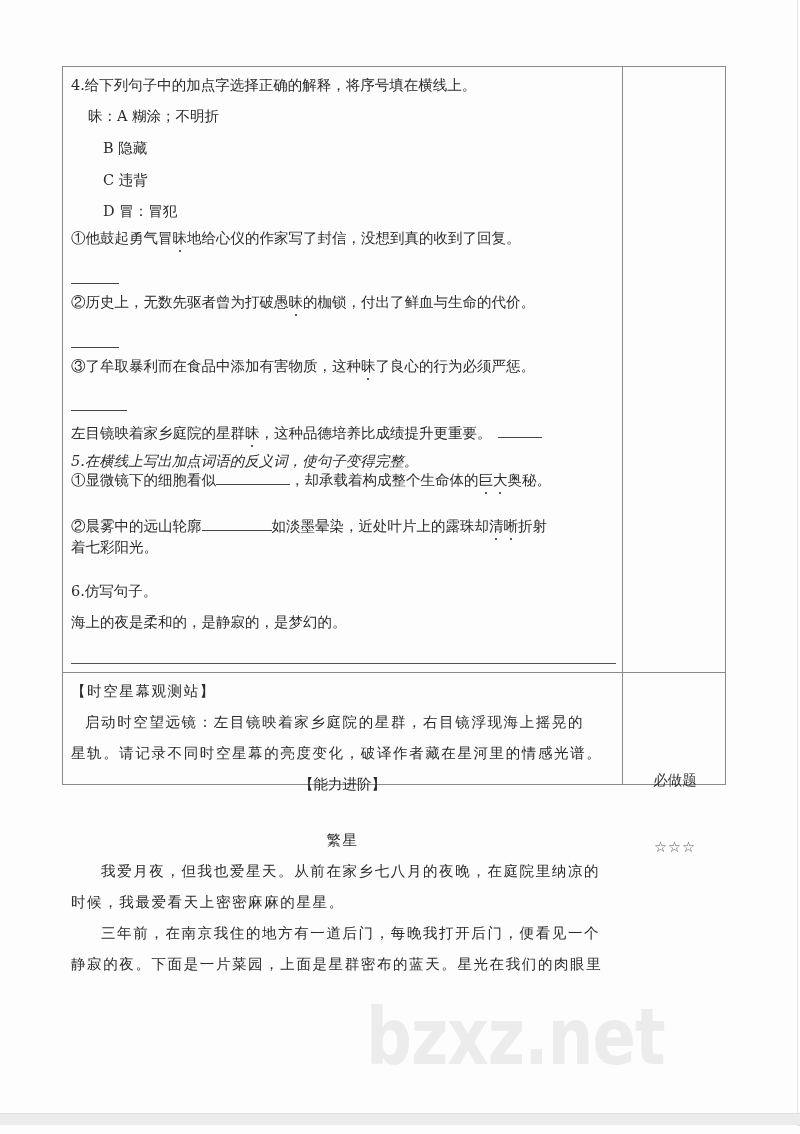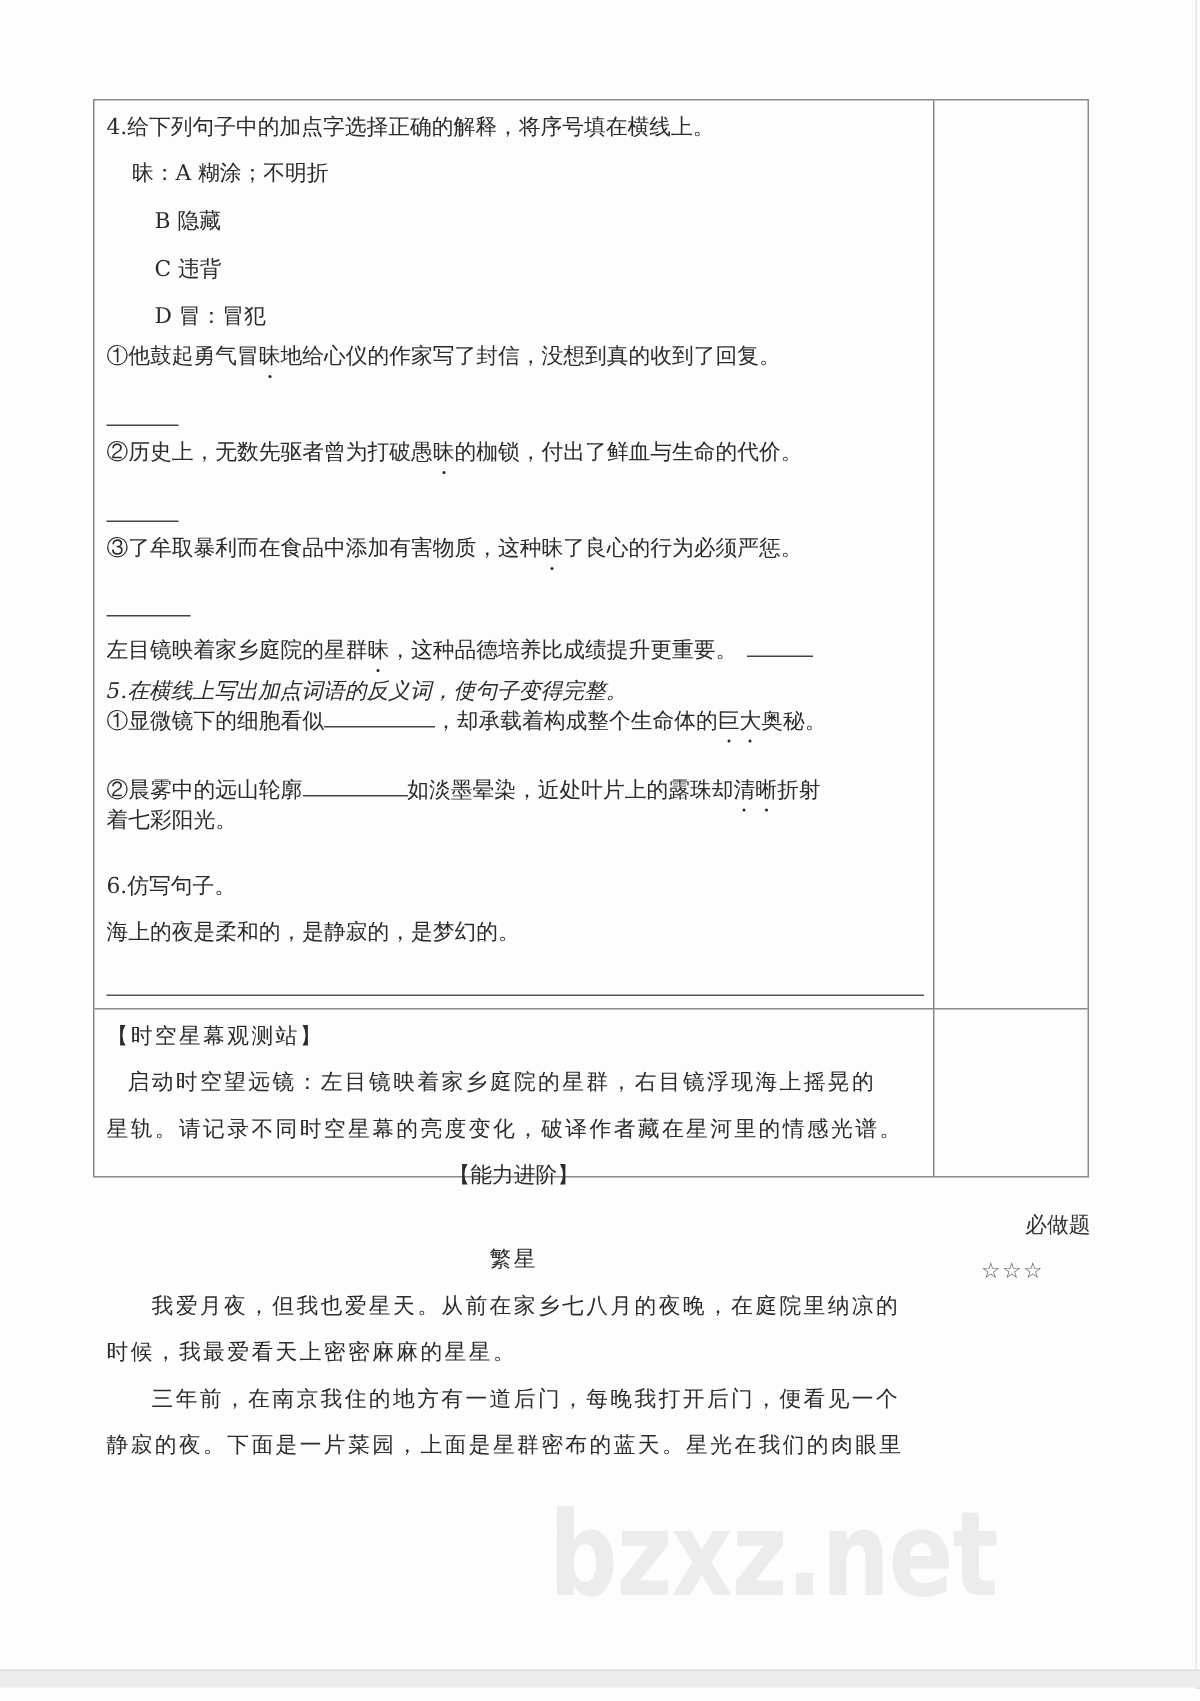--- a/index.html
+++ b/index.html
@@ -89,20 +89,20 @@
   <div class="txt kai" style="left:22px;top:645px;">启动时空望远镜：左目镜映着家乡庭院的星群，右目镜浮现海上摇晃的</div>
   <div class="txt kai" style="left:8px;top:676px;">星轨。请记录不同时空星幕的亮度变化，破译作者藏在星河里的情感光谱。</div>
   <div class="txt" style="left:0;width:559px;text-align:center;top:707px;">【能力进阶】</div>
 
   <div class="txt kai" style="left:0;width:559px;text-align:center;top:763px;">繁星</div>
   <div class="txt kai" style="left:38px;top:794px;">我爱月夜，但我也爱星天。从前在家乡七八月的夜晚，在庭院里纳凉的</div>
   <div class="txt kai" style="left:8px;top:825px;">时候，我最爱看天上密密麻麻的星星。</div>
   <div class="txt kai" style="left:38px;top:856px;">三年前，在南京我住的地方有一道后门，每晚我打开后门，便看见一个</div>
   <div class="txt kai" style="left:8px;top:887px;">静寂的夜。下面是一片菜园，上面是星群密布的蓝天。星光在我们的肉眼里</div>
 
-  <div class="side-label" style="top:740px;text-align:right;">必做题</div>
+  <div class="side-label" style="top:704px;">必做题</div>
   <div class="side-label" style="top:772px;letter-spacing:1px;color:#555;">☆☆☆</div>
 </div>
 
 <div class="watermark">bzxz.net</div>
 
 <div class="page-gap"></div>
 <div class="next-page"></div>
 
 </body></html>

